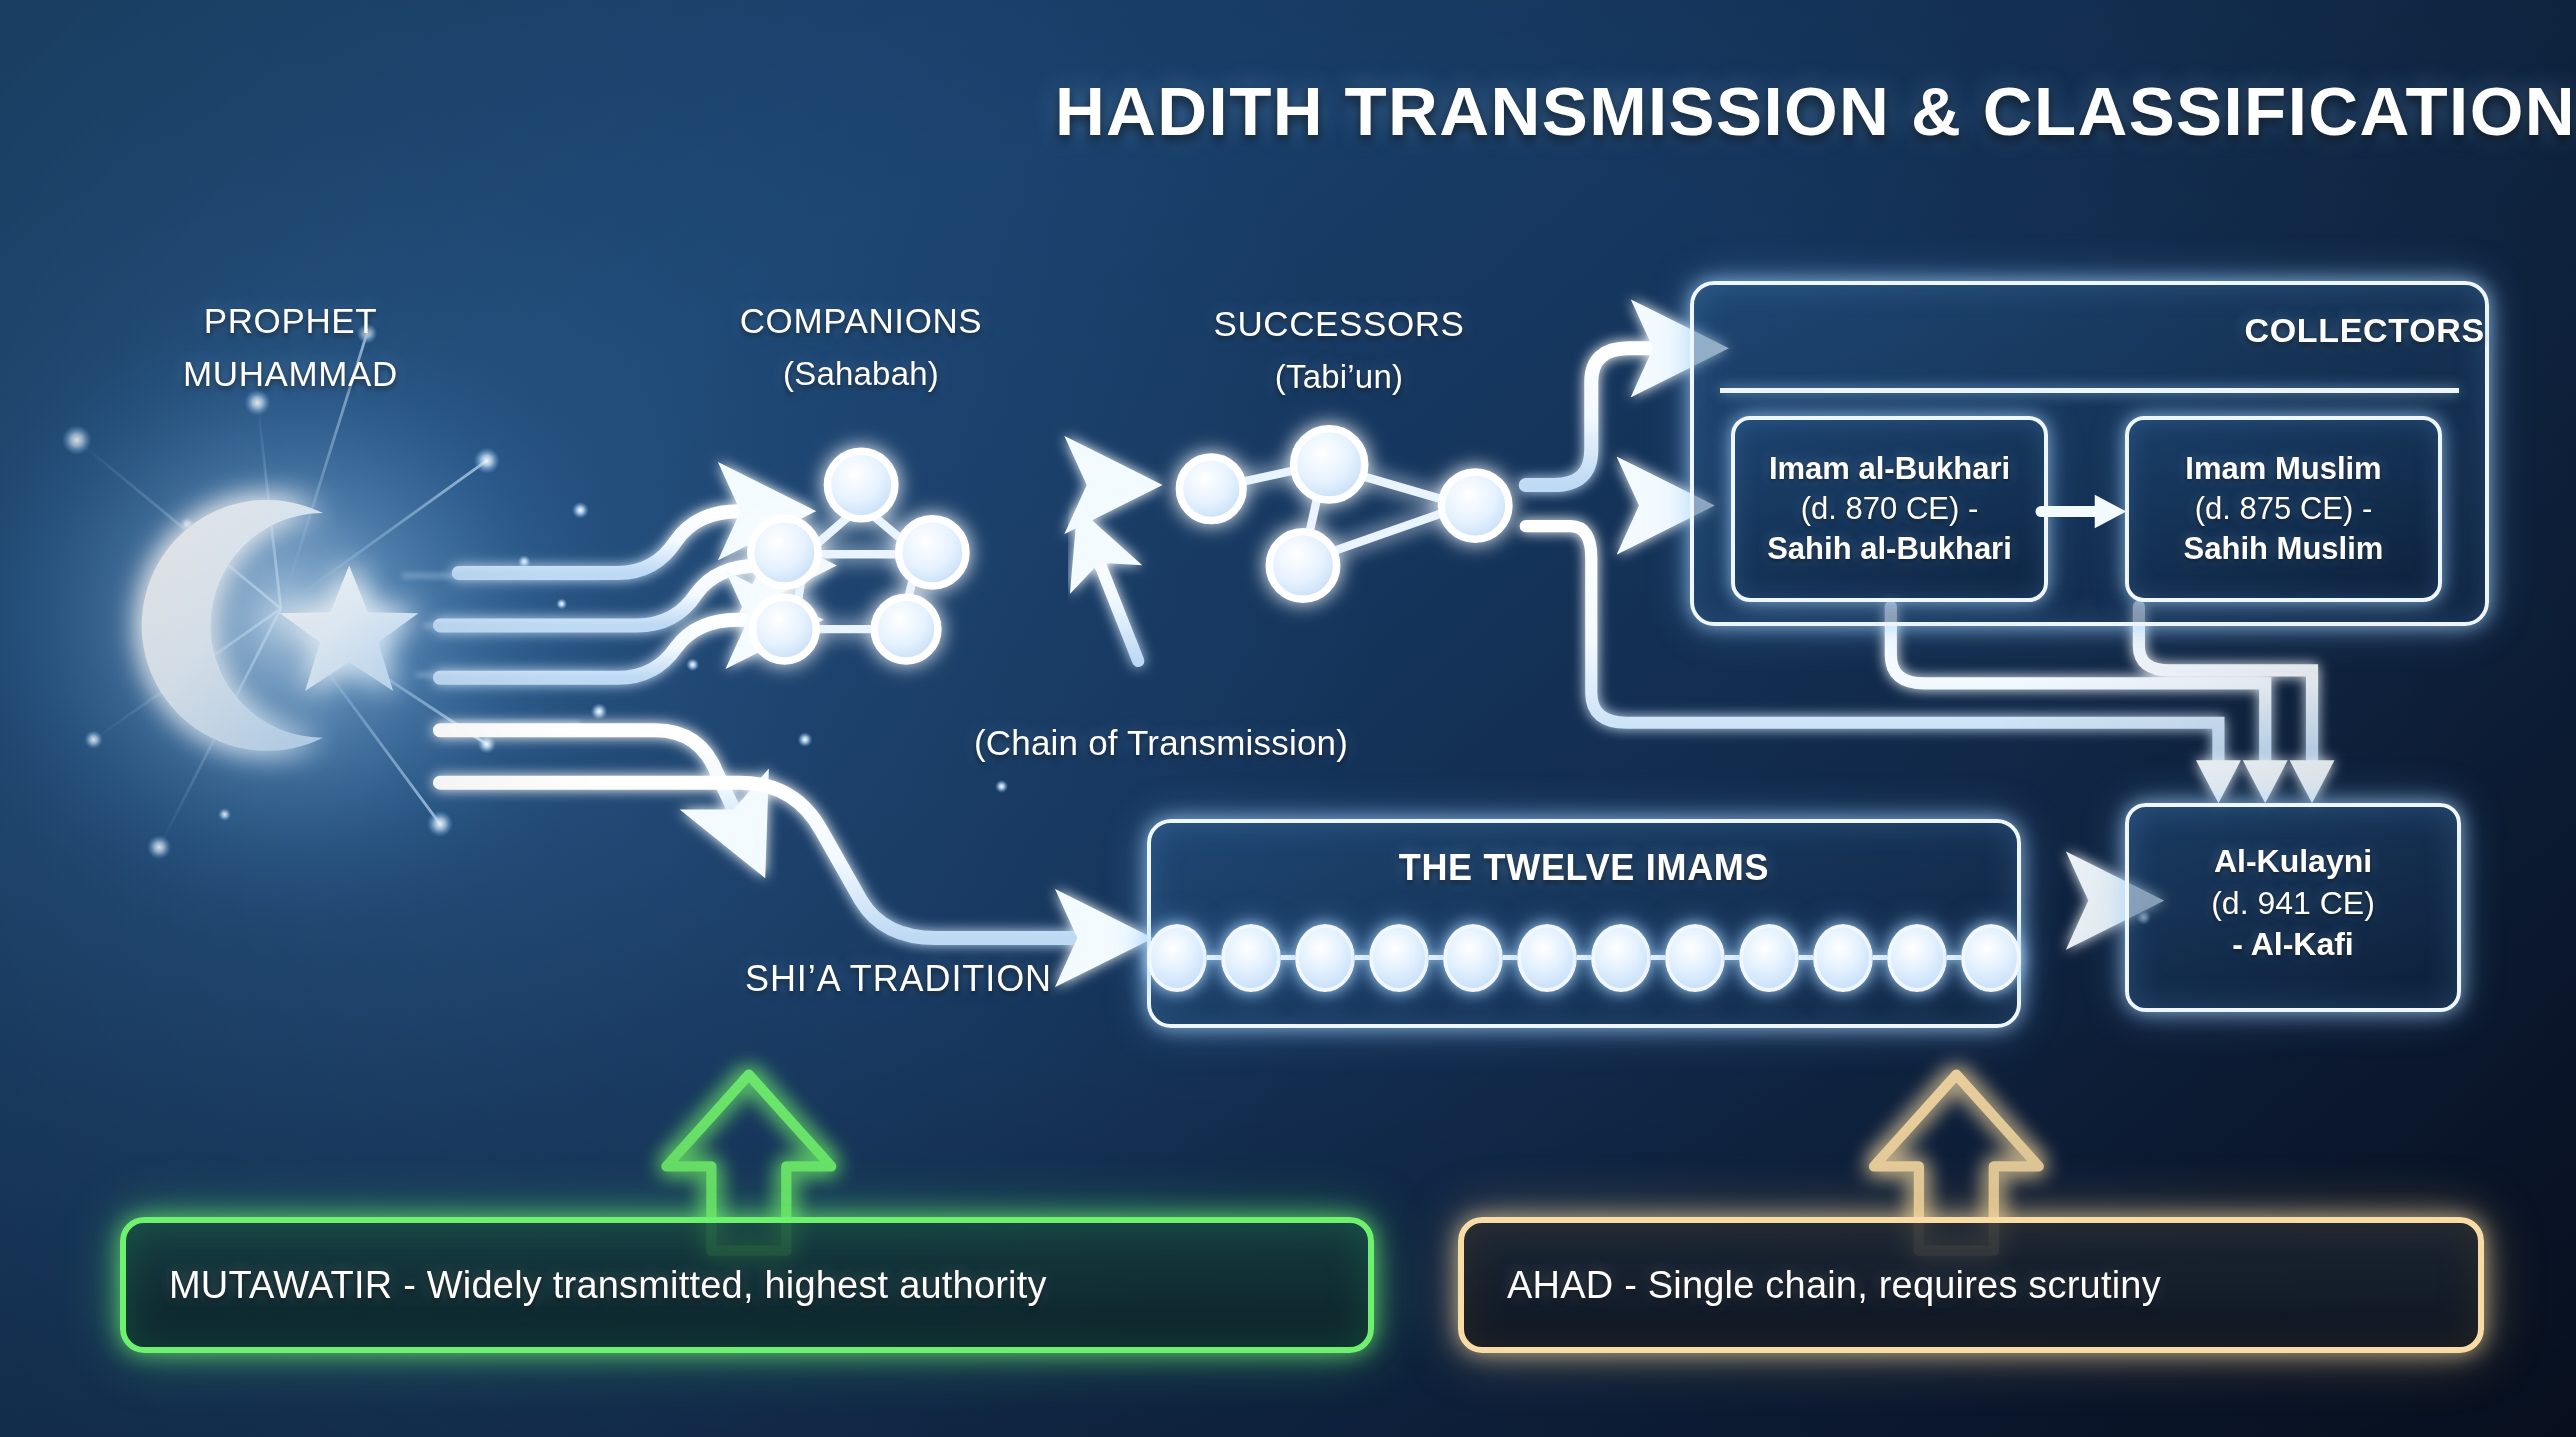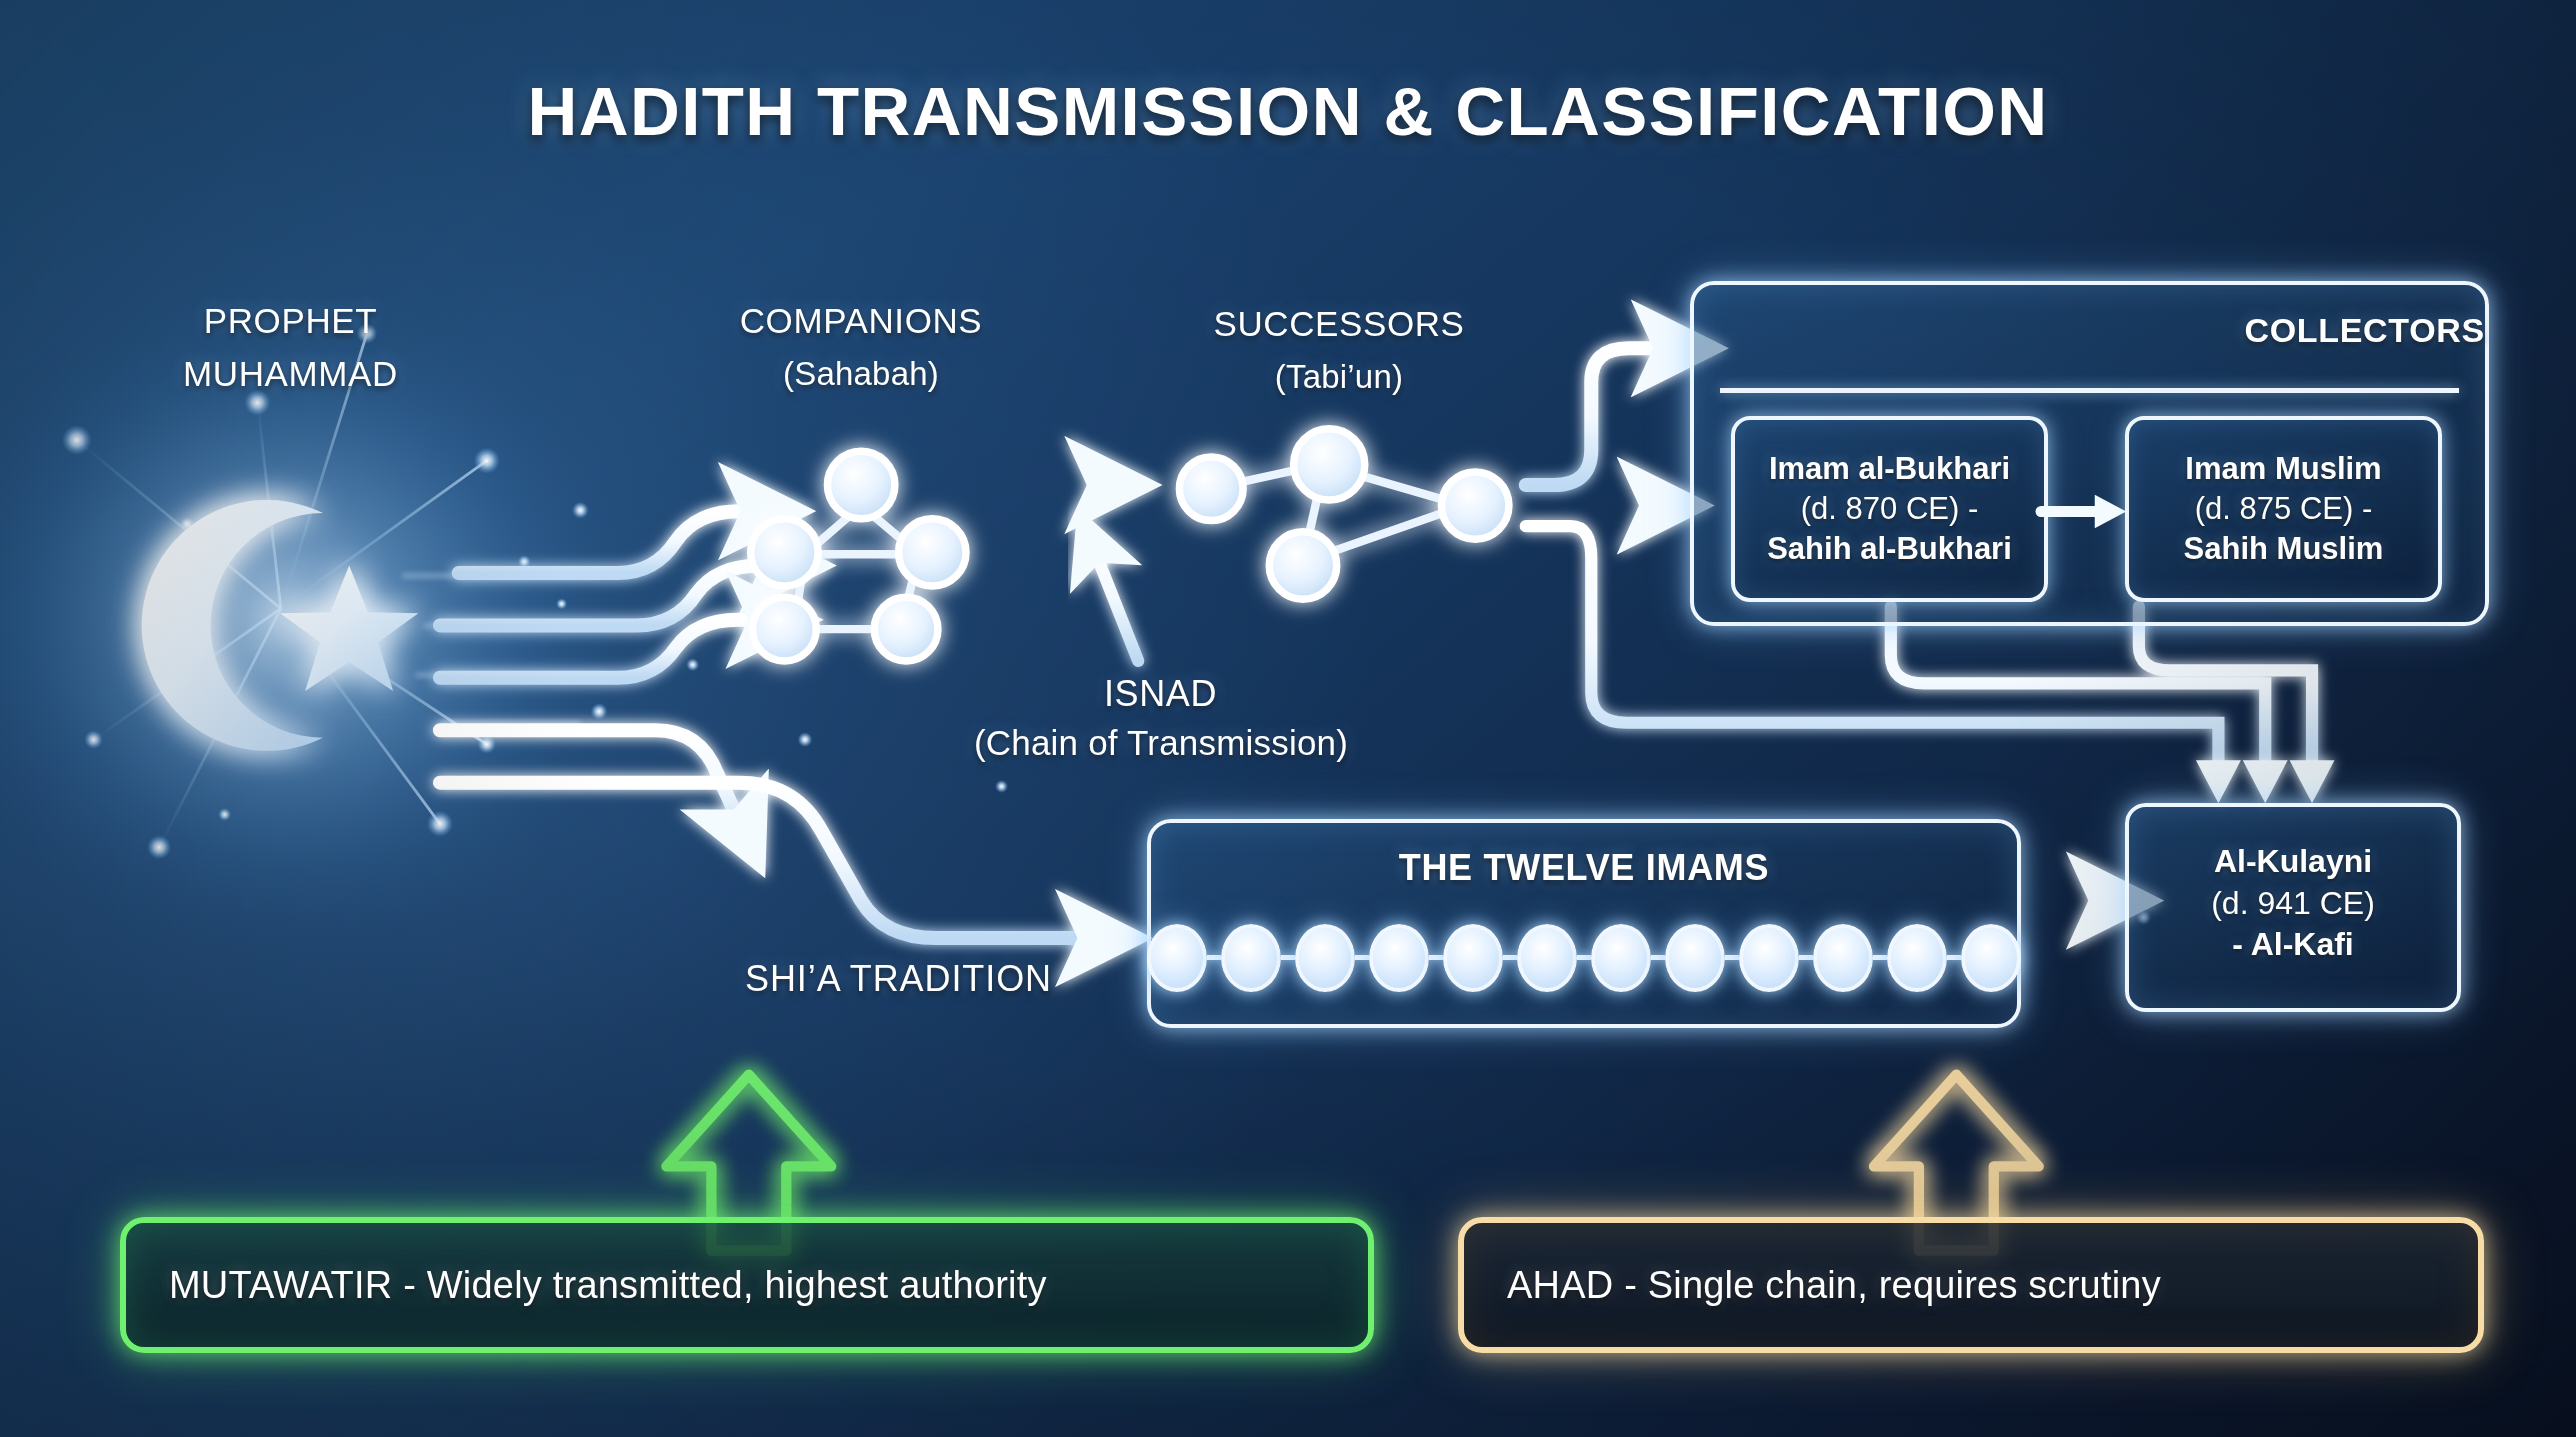--- a/index.html
+++ b/index.html
@@ -13,21 +13,21 @@
 
   .vig{position:absolute;inset:0;pointer-events:none;
     background:radial-gradient(ellipse at 50% 42%, rgba(255,255,255,0.00) 40%, rgba(0,0,0,0.28) 100%);}
 
   svg.layer{position:absolute;left:0;top:0;width:2576px;height:1438px;overflow:visible;}
 
   
   .t{position:absolute;color:#ffffff;text-align:center;line-height:1.12;
      text-shadow:0 2.8px 6.6px rgba(0,0,0,.62), 0 0 15px rgba(160,210,255,.35);white-space:nowrap;}
   #title{left:0;right:0;top:73px;font-size:69px;font-weight:bold;letter-spacing:1.4px;
-     text-shadow:0 4.7px 11.2px rgba(0,0,0,.65), 0 0 24px rgba(150,205,255,.40);}
+     text-shadow:0 4.7px 11.2px rgba(0,0,0,.65), 0 0 24px rgba(150,205,255,.40);text-align:right;}
 
   .stage-label{font-weight:normal;font-size:35px;letter-spacing:0.6px;}
   .stage-sub{font-weight:normal;font-size:33px;letter-spacing:0.2px;}
 
   
   .box{position:absolute;border:4.7px solid #eef6ff;border-radius:24px;
     box-shadow:0 0 20.6px rgba(175,220,255,.72),0 0 45px rgba(130,190,255,.32),inset 0 0 32px rgba(120,180,240,.22);
     background:linear-gradient(160deg,rgba(40,90,140,.46),rgba(14,38,68,.50));}
   .box-inner{position:absolute;border:4.7px solid #eef6ff;border-radius:19px;
     box-shadow:0 0 17px rgba(175,220,255,.66),0 0 36px rgba(130,190,255,.26),inset 0 0 24px rgba(110,170,230,.22);
@@ -295,21 +295,20 @@
 
   <div class="t stage-label" style="left:122px;top:301px;width:337px;">PROPHET</div>
   <div class="t stage-label" style="left:122px;top:354px;width:337px;">MUHAMMAD</div>
 
   <div class="t stage-label" style="left:655px;top:301px;width:412px;">COMPANIONS</div>
   <div class="t stage-sub" style="left:655px;top:356px;width:412px;">(Sahabah)</div>
 
   <div class="t stage-label" style="left:1133px;top:304px;width:412px;">SUCCESSORS</div>
   <div class="t stage-sub" style="left:1133px;top:359px;width:412px;">(Tabi’un)</div>
 
-  <div class="t stage-label" style="left:917px;top:674px;width:487px;font-size:36px;">ISNAD</div>
   <div class="t stage-sub" style="left:880px;top:723px;width:562px;font-size:35px;">(Chain of Transmission)</div>
 
   <div class="t stage-label" style="left:655px;top:959px;width:487px;font-size:36px;letter-spacing:0.9px;">SHI’A TRADITION</div>
 
   <div class="box" style="left:1690px;top:281px;width:791px;height:337px;">
     <div class="box-head" style="top:26px;text-align:right;">COLLECTORS</div>
     <div style="position:absolute;left:26px;right:26px;top:103px;height:4.7px;background:#eef6ff;
                 box-shadow:0 0 13px rgba(175,220,255,.7);"></div>
 
     <div class="box-inner" style="left:37px;top:131px;width:309px;height:178px;">

